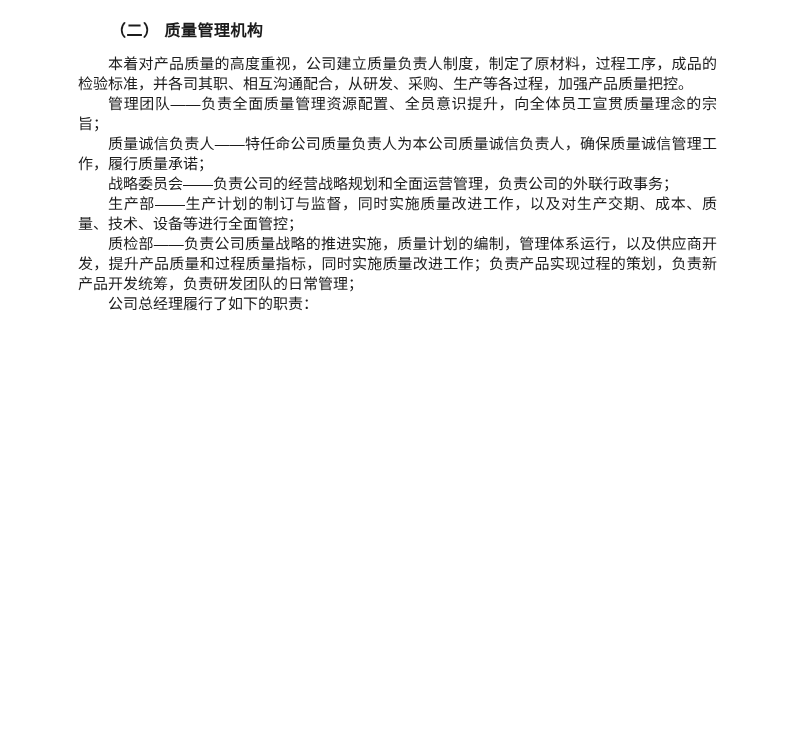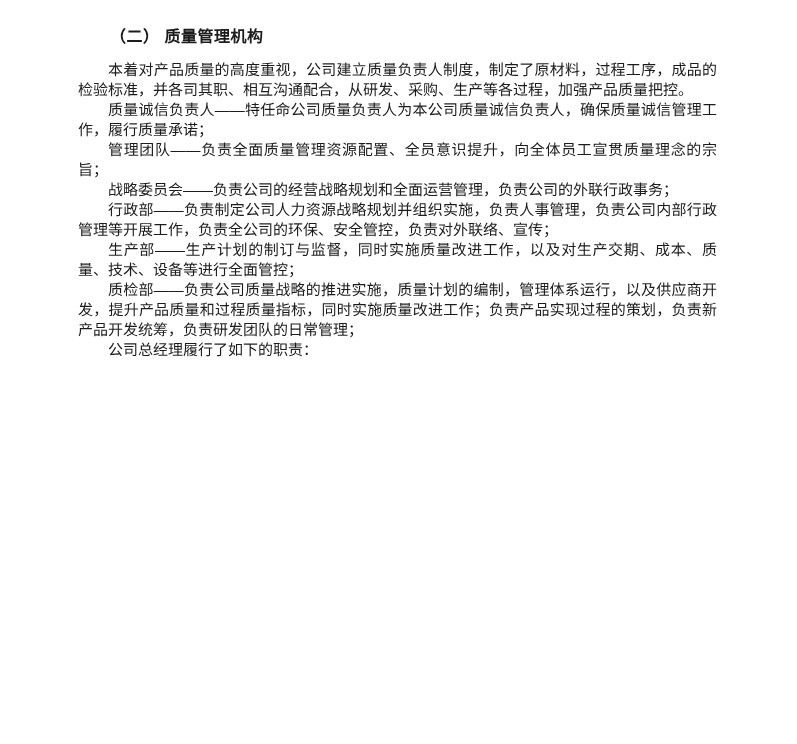--- a/index.html
+++ b/index.html
@@ -11,21 +11,21 @@
     width: 797px;
     height: 744px;
     overflow: hidden;
     font-family: "Liberation Sans", sans-serif;
     color: #1c1c1c;
   }
   .doc-page {
     box-sizing: border-box;
     width: 797px;
     height: 524px;
-    padding: 22px 80px 0 78px;
+    padding: 16px 80px 0 78px;
     background: #ffffff;
   }
   .doc-heading {
     margin: 0 0 8px 0;
     font-size: 16px;
     font-weight: bold;
     line-height: 29.5px;
     text-indent: 2em;
     letter-spacing: 0.5px;
     white-space: pre;
@@ -41,21 +41,20 @@
   }
 </style>
 </head>
 <body>
 
 <div class="doc-page">
   <h2 class="doc-heading">（二） 质量管理机构</h2>
 
   <div class="doc-body">
     <p>本着对产品质量的高度重视，公司建立质量负责人制度，制定了原材料，过程工序，成品的检验标准，并各司其职、相互沟通配合，从研发、采购、生产等各过程，加强产品质量把控。</p>
+    <p>管理团队——负责全面质量管理资源配置、全员意识提升，向全体员工宣贯质量理念的宗旨；</p>
     <p>质量诚信负责人——特任命公司质量负责人为本公司质量诚信负责人，确保质量诚信管理工作，履行质量承诺；</p>
-    <p>管理团队——负责全面质量管理资源配置、全员意识提升，向全体员工宣贯质量理念的宗旨；</p>
     <p>战略委员会——负责公司的经营战略规划和全面运营管理，负责公司的外联行政事务；</p>
-    <p>行政部——负责制定公司人力资源战略规划并组织实施，负责人事管理，负责公司内部行政管理等开展工作，负责全公司的环保、安全管控，负责对外联络、宣传；</p>
     <p>生产部——生产计划的制订与监督，同时实施质量改进工作，以及对生产交期、成本、质量、技术、设备等进行全面管控；</p>
     <p>质检部——负责公司质量战略的推进实施，质量计划的编制，管理体系运行，以及供应商开发，提升产品质量和过程质量指标，同时实施质量改进工作；负责产品实现过程的策划，负责新产品开发统筹，负责研发团队的日常管理；</p>
     <p>公司总经理履行了如下的职责：</p>
   </div>
 </div>
 
 </body></html>

